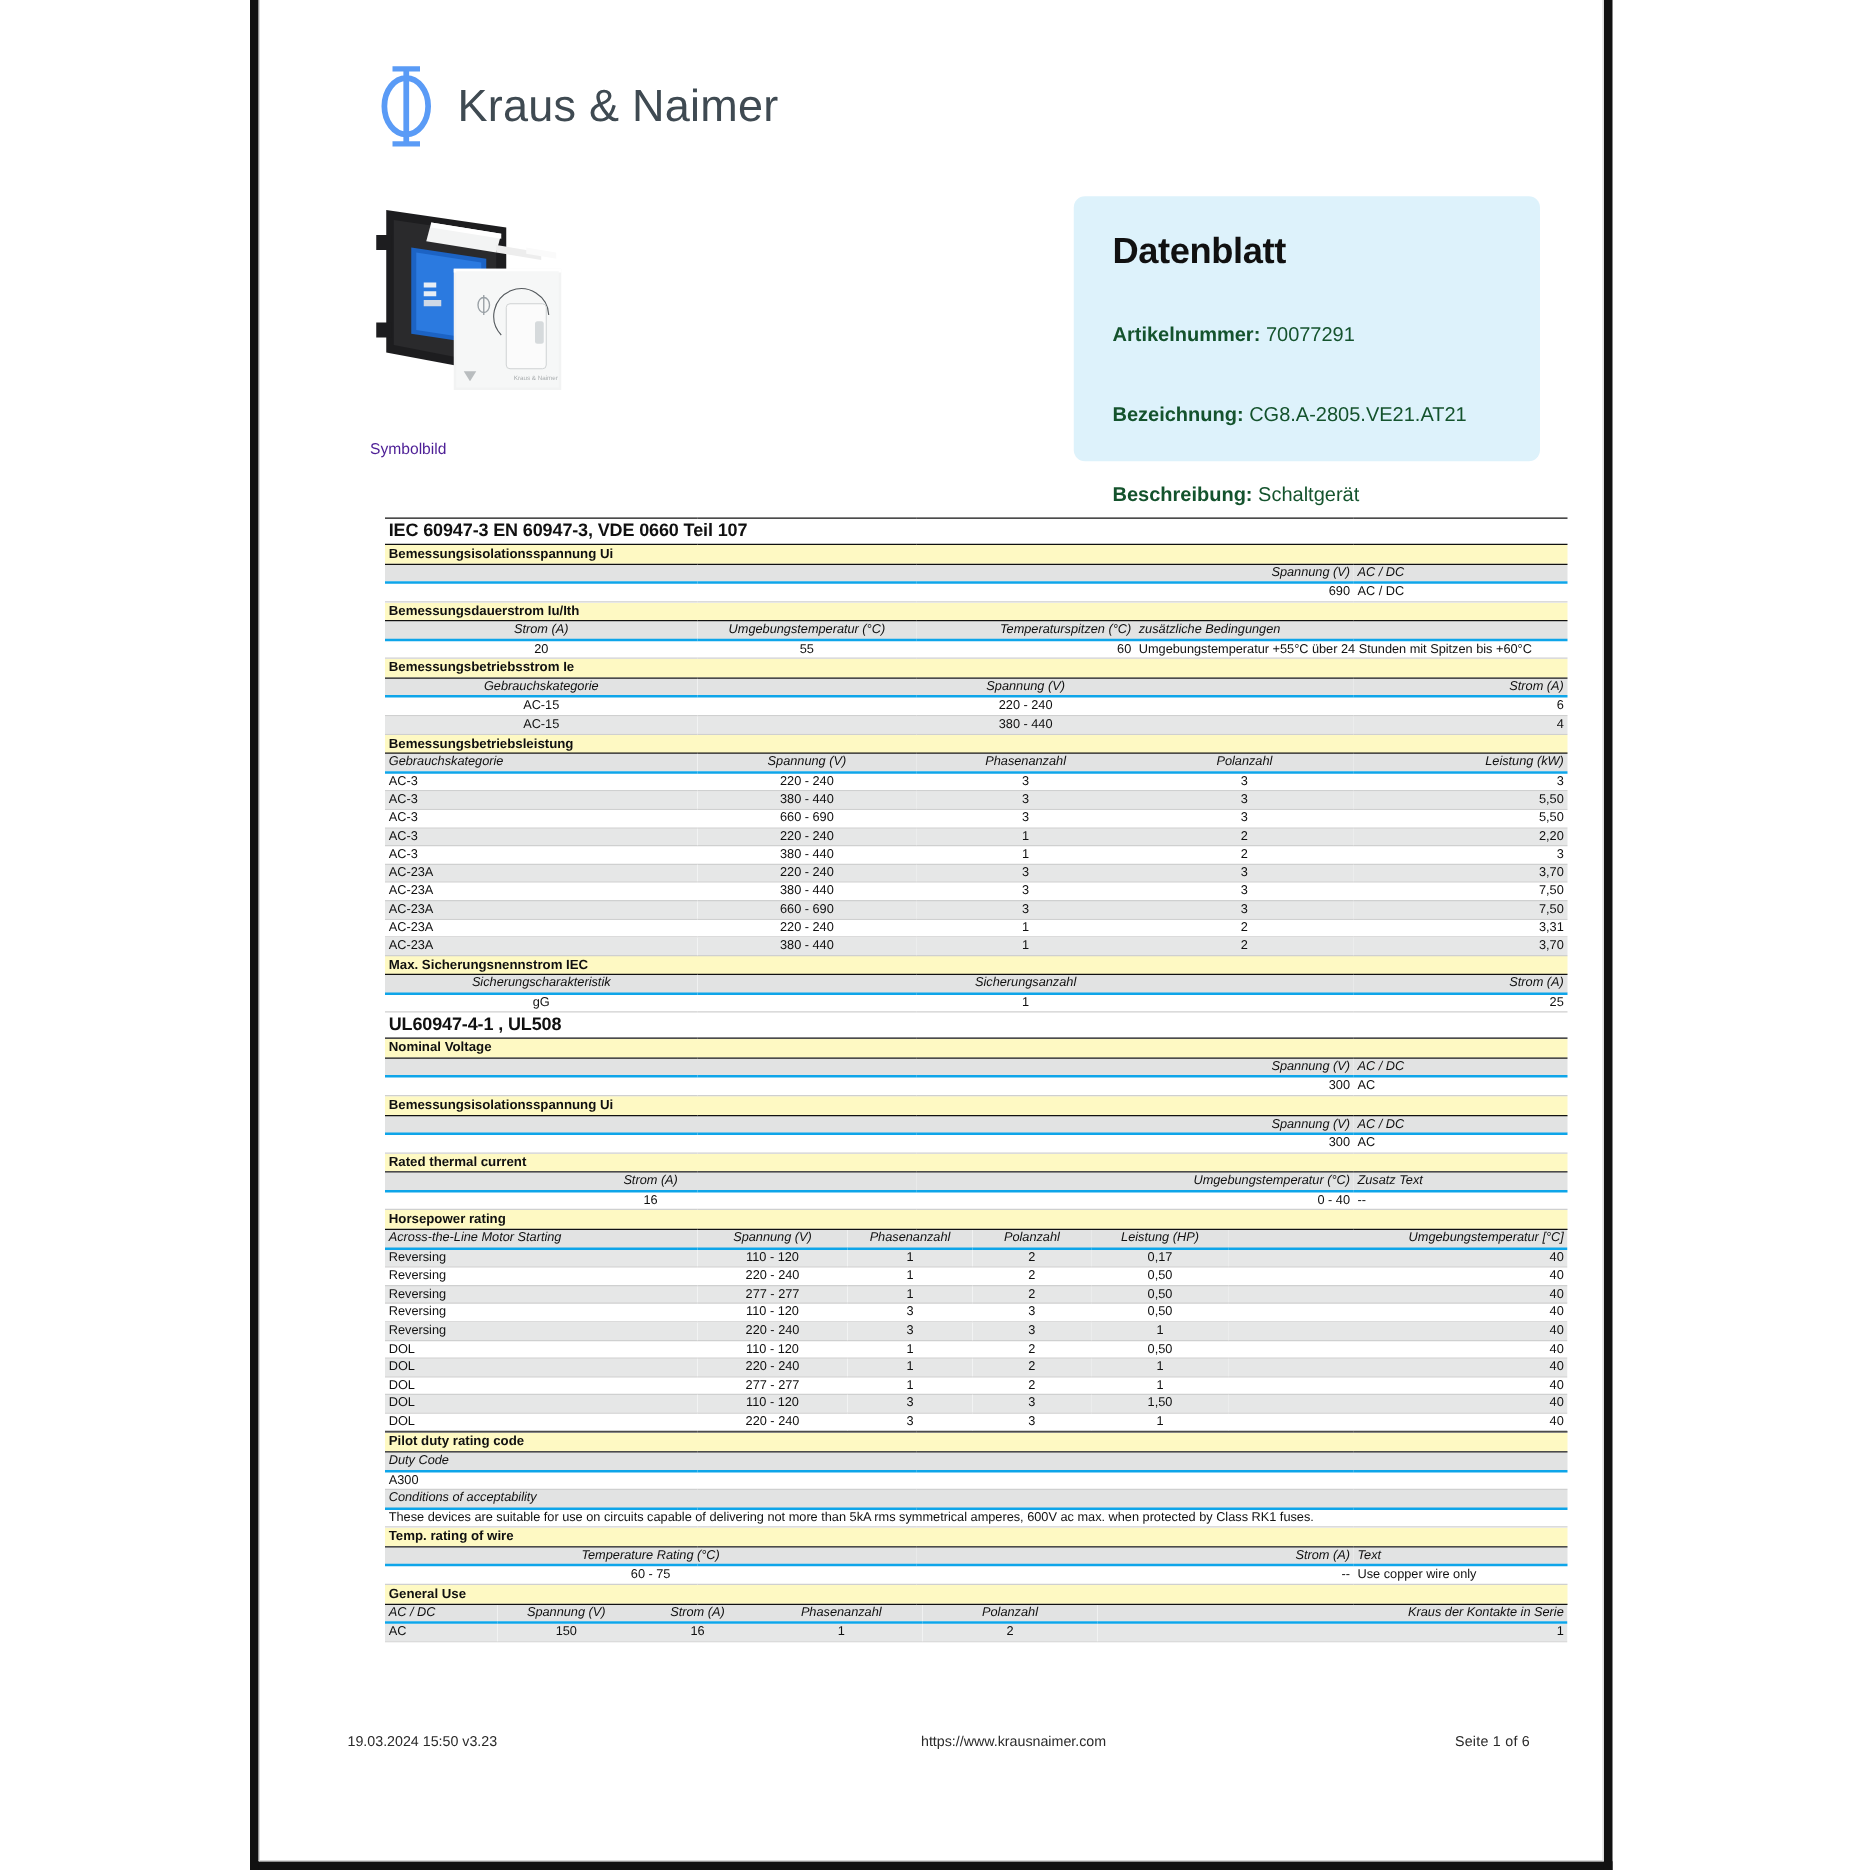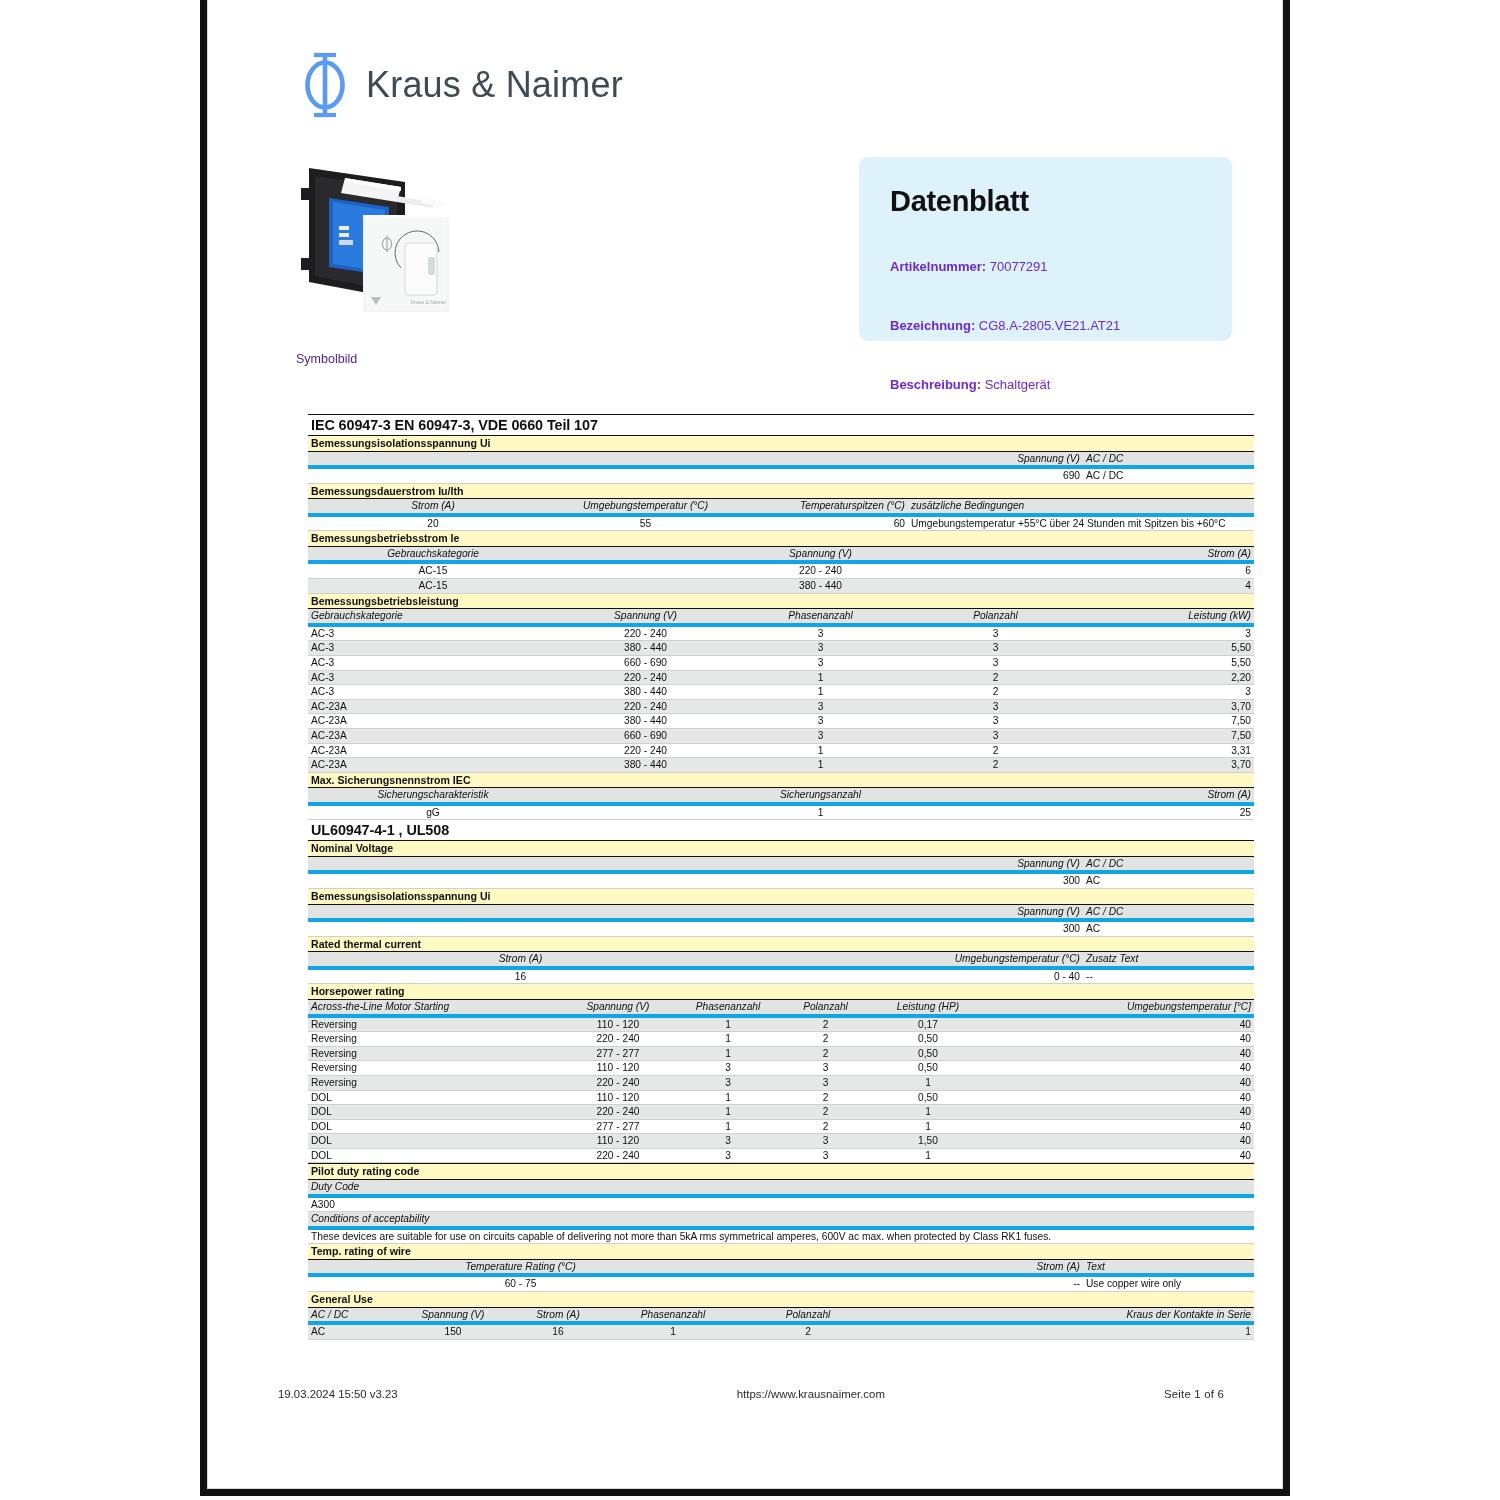--- a/index.html
+++ b/index.html
@@ -57,35 +57,35 @@
     position: absolute;
     left: 88px; top: 352px;
     font-size: 12.5px;
     color: #4c1d95;
   }
 
   
   .info-card {
     position: absolute;
     left: 651px; top: 157px;
-    width: 373px; height: 184px;
+    width: 373px; height: 212px;
     background: #ddf2fb;
     border-radius: 9px;
     padding: 28px 0 0 31px;
   }
   .info-title {
     font-size: 29px;
     font-weight: bold;
     color: #111;
     letter-spacing: -0.3px;
     margin: 0 0 19px 0;
   }
   .info-line {
-    font-size: 13px;
-    color: #6d28d9;
+    font-size: 16px;
+    color: #14532d;
     line-height: 1.62;
     margin-top: 38px;
   }
   .info-line b { font-weight: bold; }
 
   
   .sheet-table {
     position: absolute;
     left: 100px; top: 414px;
     width: 946px;
@@ -120,21 +120,21 @@
     height: 14.5px;
     line-height: 14.5px;
     border-top: 1px solid #111;
     border-bottom: 1px solid #111;
     background: #fef9c3;
   }
   
   tr.hdr td {
     font-style: italic;
     background: #e2e3e3;
-    border-bottom: 4px solid #0ea5e9;
+    border-bottom: 2px solid #0ea5e9;
   }
   
   tr.row td { background: #ffffff; }
   tr.row.alt td { background: #e6e7e7; }
   tr.row td { border-bottom: 1px solid #cfd0d0; }
 
   .l { text-align: left; }
   .c { text-align: center; }
   .r { text-align: right; }
 

